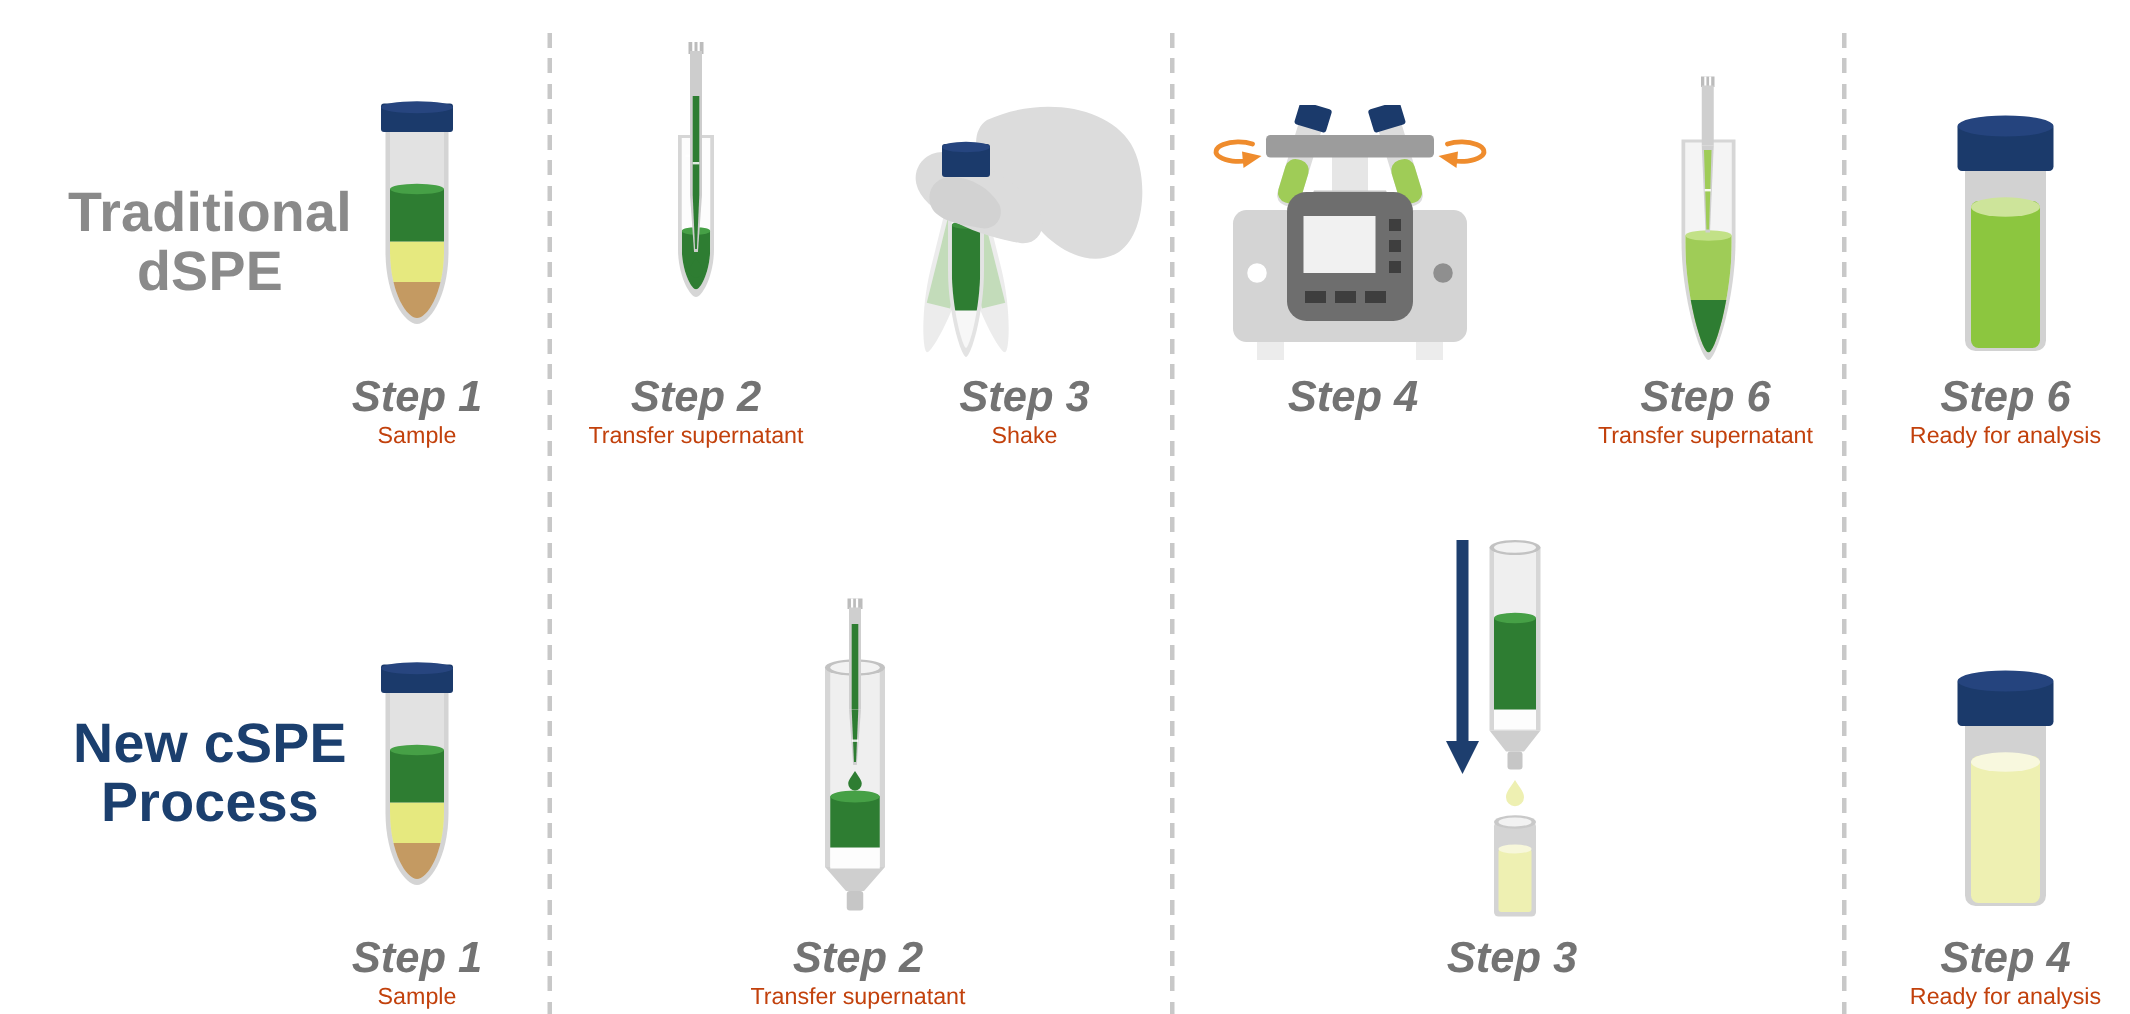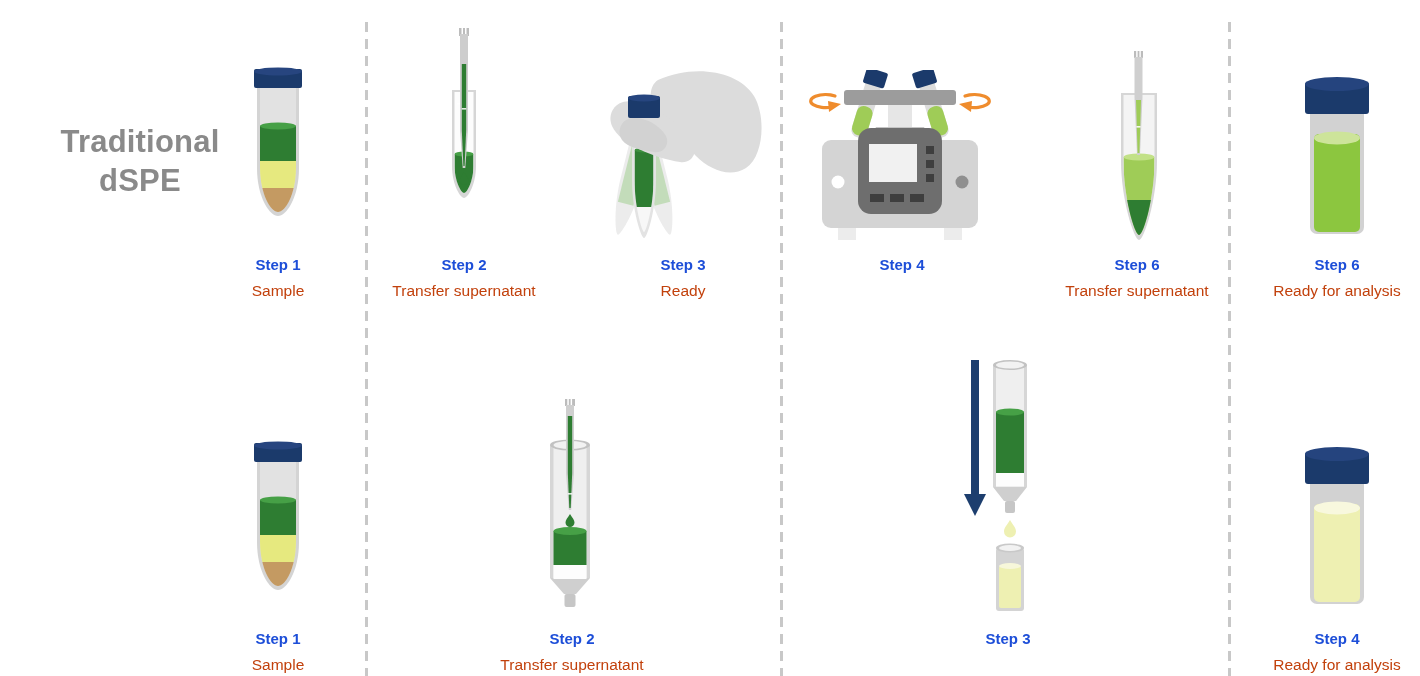--- a/index.html
+++ b/index.html
@@ -1,41 +1,45 @@
 <!DOCTYPE html>
 <html><head>
 <meta charset="utf-8">
 <style>
   html,body{margin:0;padding:0;background:#fff;}
   #canvas{position:relative;width:1420px;height:676px;background:#fff;overflow:hidden;
           font-family:"Liberation Sans",sans-serif;}
   .divider{position:absolute;top:22px;height:654px;width:3px;
            background:repeating-linear-gradient(to bottom,#c8c8c8 0px,#c8c8c8 10px,transparent 10px,transparent 17px);}
   .row-header{position:absolute;width:280px;text-align:center;font-weight:bold;
-              font-size:31px;line-height:39px;letter-spacing:0.2px;}
+              font-size:37px;line-height:39px;letter-spacing:0.2px;}
   .row-header.trad{left:0;top:122px;color:#8a8a8a;}
   .row-header.cspe{left:0;top:476px;color:#1b3f6e;}
   .icon{position:absolute;}
   .step-label{position:absolute;width:300px;text-align:center;}
   .step-label.wide{width:380px;}
-  .step-title{font-size:15px;font-weight:bold;color:#1d4ed8;line-height:28px;}
+  .step-title{font-size:29px;font-weight:bold;color:#737373;line-height:28px;font-style:italic;}
   .step-caption{font-size:15.5px;color:#c2410c;line-height:19px;margin-top:2px;}
 </style>
 </head>
 <body>
 
 <div id="canvas">
 
   <div class="divider" style="left:365px;"></div>
   <div class="divider" style="left:780px;"></div>
   <div class="divider" style="left:1228px;"></div>
 
   <div class="row-header trad">
     <div>Traditional</div>
     <div>dSPE</div>
+  </div>
+  <div class="row-header cspe">
+    <div>New cSPE</div>
+    <div>Process</div>
   </div>
 
   <svg class="icon" style="left:250px;top:66px;width:56px;height:172px;" viewBox="0 0 56 172">
     <path d="M7,20 h42 v82 c0,30 -13,48 -21,48 c-8,0 -21,-18 -21,-48 Z" fill="#d4d4d4"></path>
     <clipPath id="ct-a">
         <path d="M10,20 h36 v81 c0,28 -11,45 -18,45 c-7,0 -18,-17 -18,-45 Z"></path>
       </clipPath>
     <g clip-path="url(#ct-a)">
       <rect x="10" y="20" width="36" height="152" fill="#e2e2e2"></rect>
       <rect x="10" y="122" width="36" height="50" fill="#c49a62"></rect>
@@ -225,21 +229,21 @@
   <div class="step-label" style="left:128px;top:251px;">
     <div class="step-title">Step 1</div>
     <div class="step-caption">Sample</div>
   </div>
   <div class="step-label" style="left:314px;top:251px;">
     <div class="step-title">Step 2</div>
     <div class="step-caption">Transfer supernatant</div>
   </div>
   <div class="step-label" style="left:533px;top:251px;">
     <div class="step-title">Step 3</div>
-    <div class="step-caption">Ready</div>
+    <div class="step-caption">Shake</div>
   </div>
   <div class="step-label" style="left:752px;top:251px;">
     <div class="step-title">Step 4</div>
   </div>
   <div class="step-label" style="left:987px;top:251px;">
     <div class="step-title">Step 6</div>
     <div class="step-caption">Transfer supernatant</div>
   </div>
   <div class="step-label" style="left:1187px;top:251px;">
     <div class="step-title">Step 6</div>

